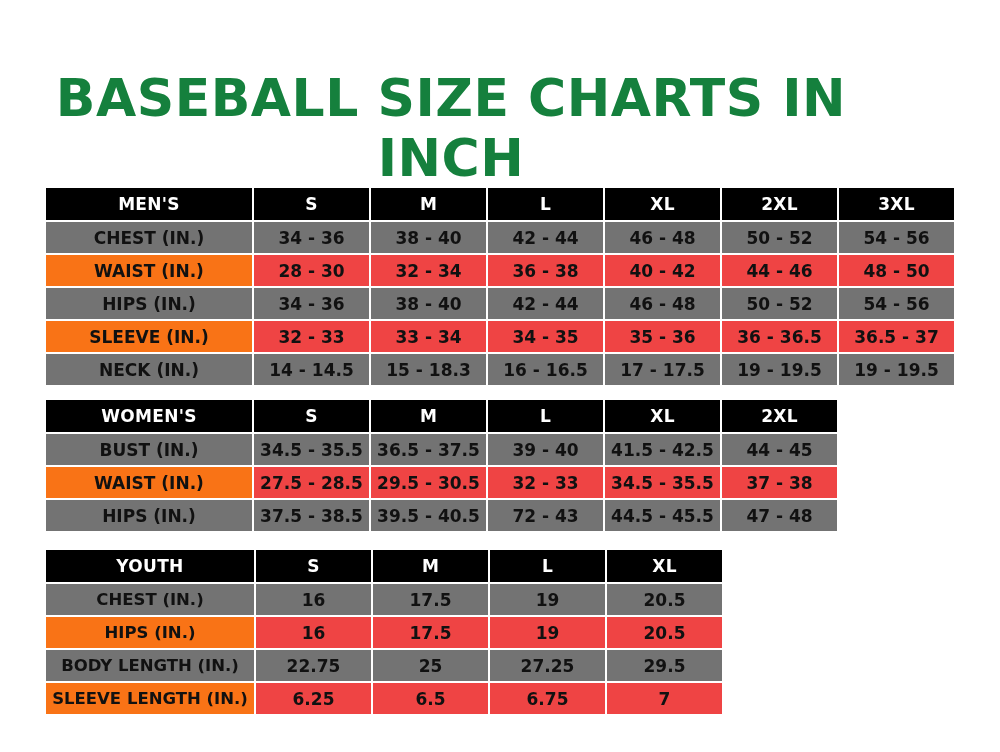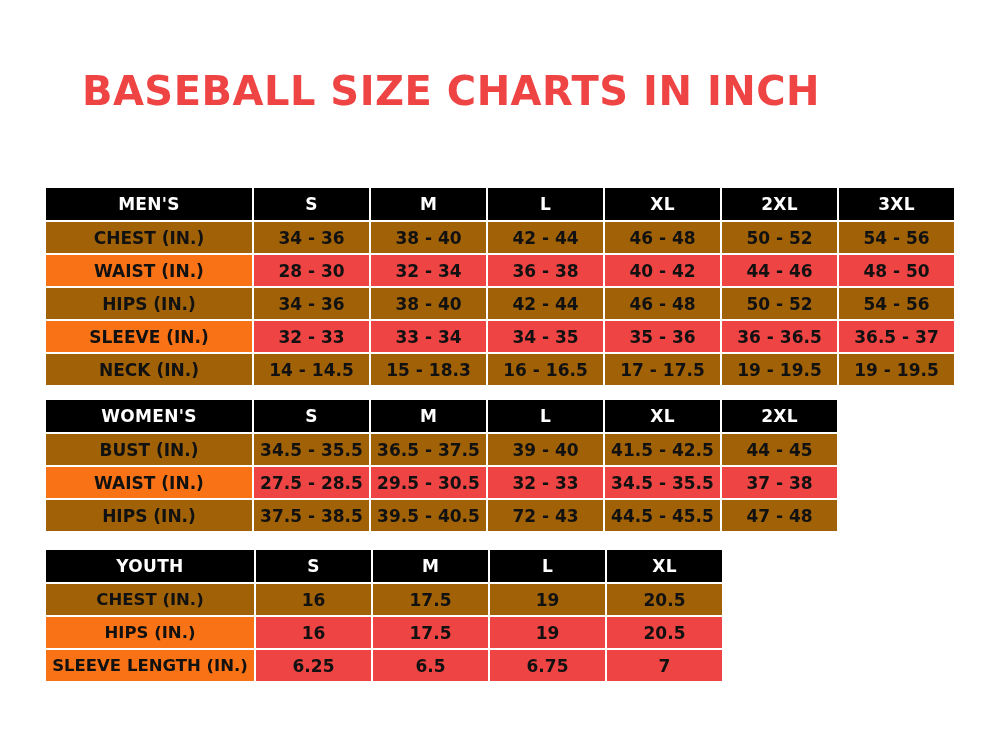--- a/index.html
+++ b/index.html
@@ -19,24 +19,24 @@
     width: 1000px;
     height: 752px;
     background: #ffffff;
   }
   .title {
     position: absolute;
     top: 68px;
     left: 0;
     width: 902px;
     text-align: center;
-    font-size: 40px;
+    font-size: 52px;
     font-weight: bold;
     letter-spacing: 0.5px;
-    color: #ef4444;
+    color: #15803d;
     font-family: "DejaVu Sans", sans-serif;
   }
 
   .tbl-wrap {
     position: absolute;
     left: 44px;
   }
   table {
     border-collapse: collapse;
     table-layout: fixed;
@@ -58,21 +58,21 @@
   }
   thead th.rowhead {
     text-align: center;
     margin-top: 43px;
   }
   tbody td {
     height: 31px;
     font-size: 17px;
     color: #111111;
   }
-  tbody tr.odd td { background: #a16207; }
+  tbody tr.odd td { background: #737373; }
   tbody tr.even td { background: #ef4444; }
   tbody td.rowlabel {
     background: #ffffff;
     text-align: center;
   }
   tbody tr.even td.rowlabel { background: #f97316; }
 
   
   #mens-wrap { top: 186px; }
   #mens-table { width: 912px; }
@@ -248,20 +248,27 @@
           <td>19</td>
           <td>20.5</td>
         </tr>
         <tr class="even">
           <td class="rowlabel">HIPS (IN.)</td>
           <td>16</td>
           <td>17.5</td>
           <td>19</td>
           <td>20.5</td>
         </tr>
+        <tr class="odd">
+          <td class="rowlabel">BODY LENGTH (IN.)</td>
+          <td>22.75</td>
+          <td>25</td>
+          <td>27.25</td>
+          <td>29.5</td>
+        </tr>
         <tr class="even">
           <td class="rowlabel">SLEEVE LENGTH (IN.)</td>
           <td>6.25</td>
           <td>6.5</td>
           <td>6.75</td>
           <td>7</td>
         </tr>
       </tbody>
     </table>
   </div>

